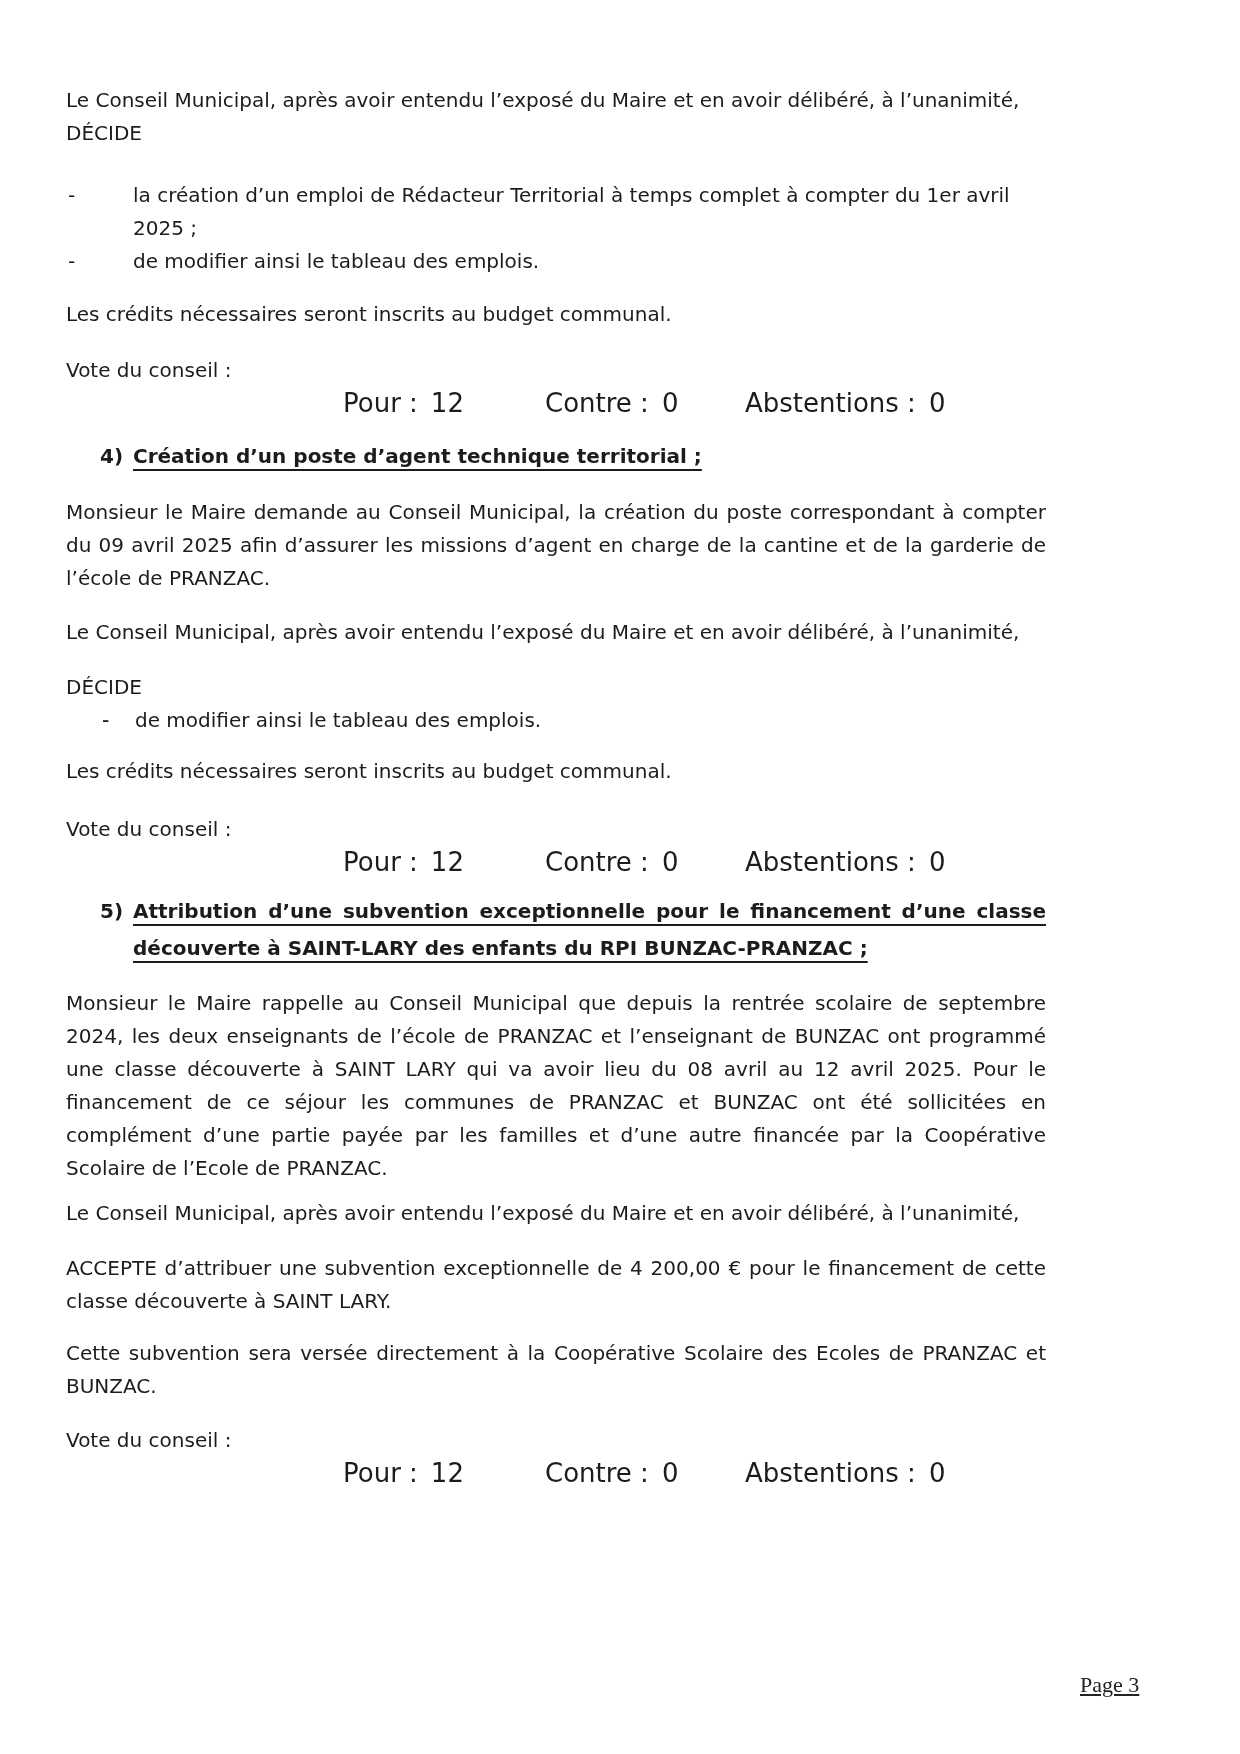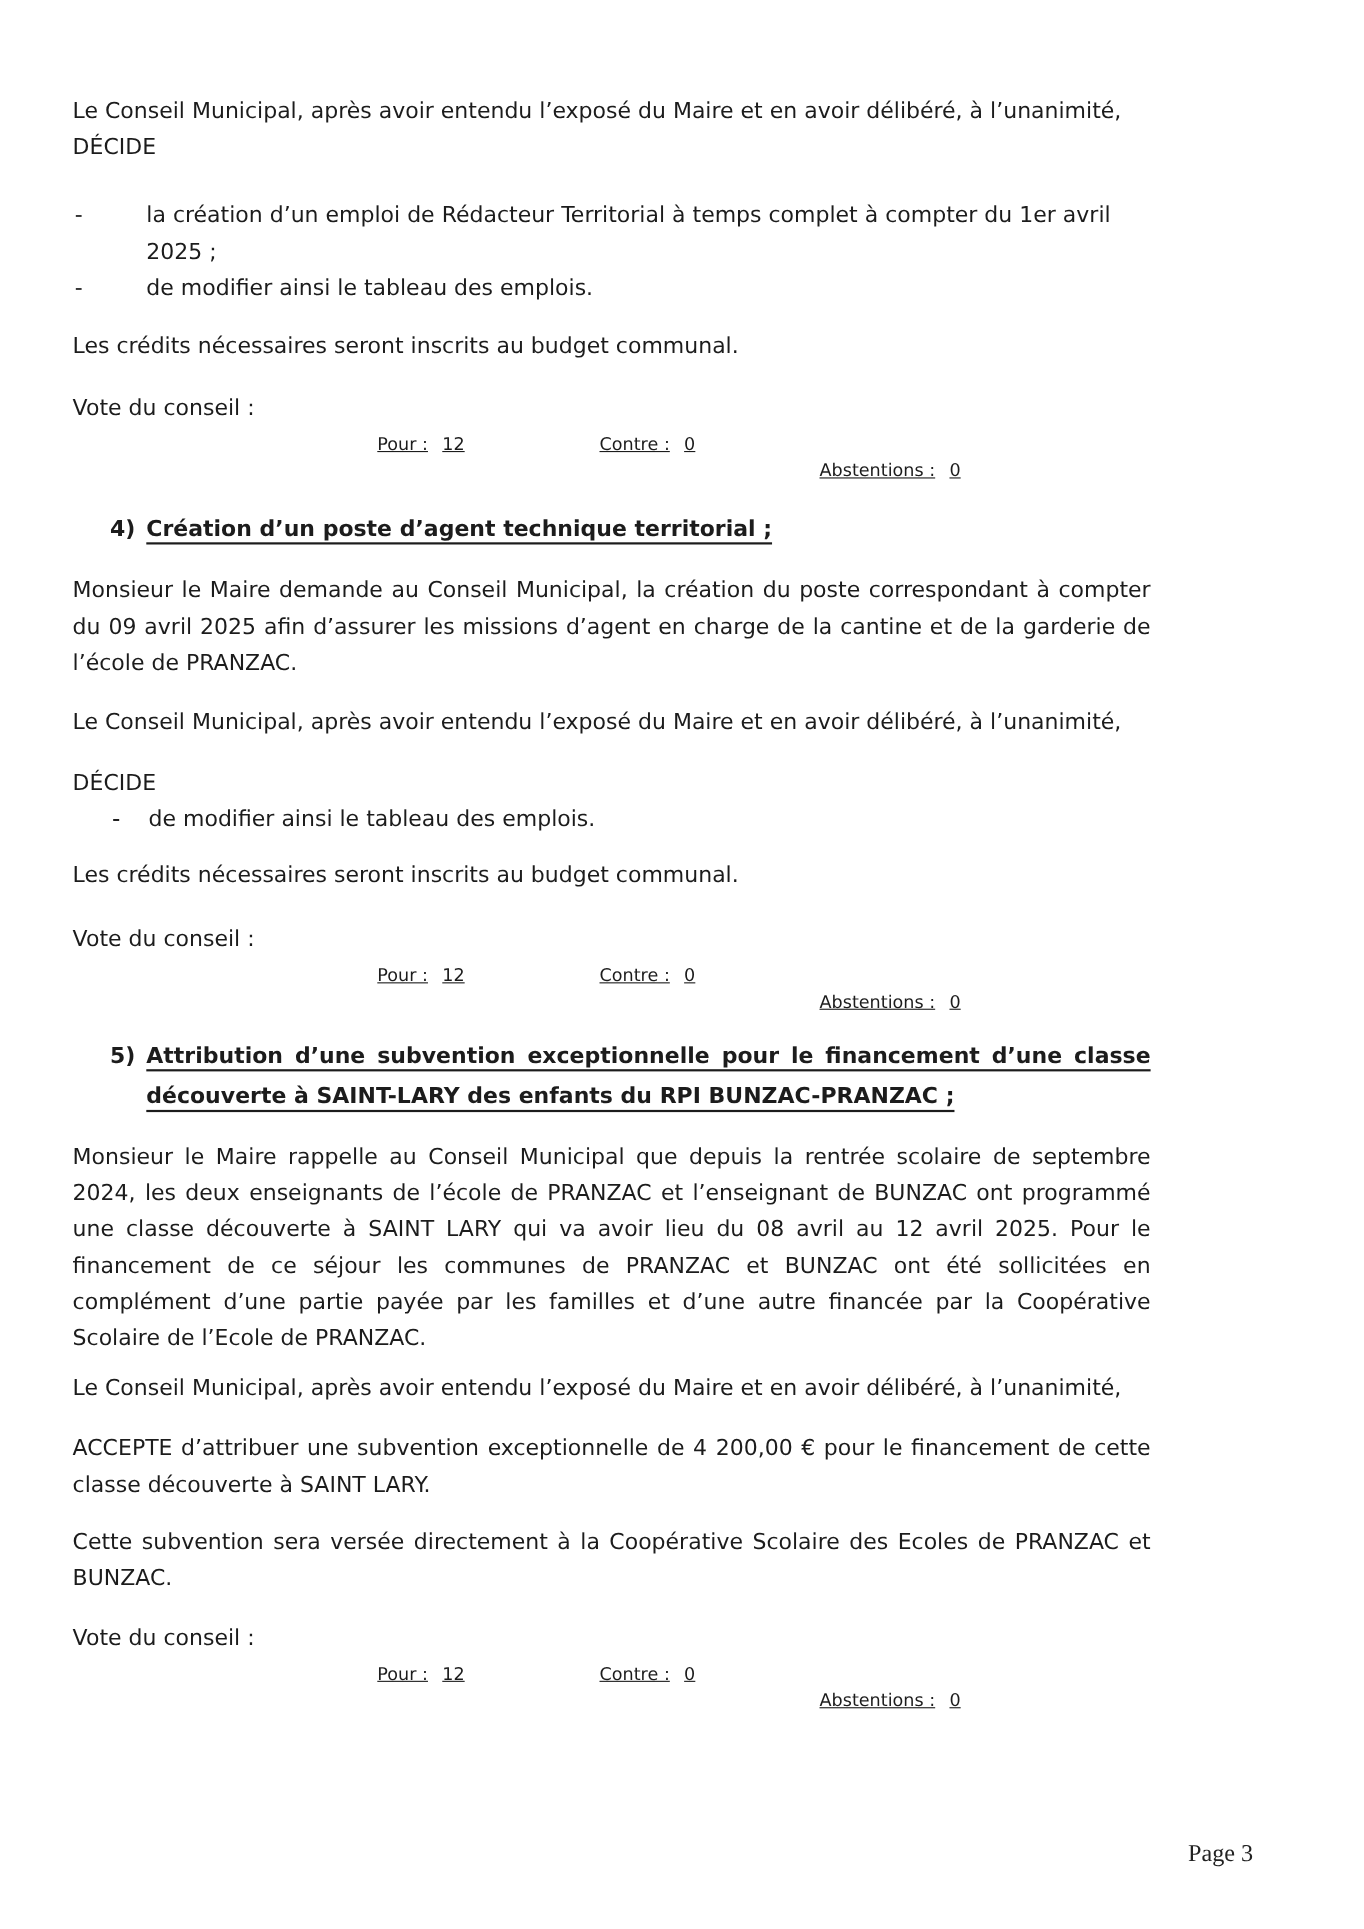--- a/index.html
+++ b/index.html
@@ -34,28 +34,27 @@
   }
   .bullet .dash{
     position:absolute;left:2px;top:0;
   }
   
   .bullet-group-indent{ margin-left:34px; }
   .bullet-group-indent .bullet{ padding-left:35px; }
 
   .vote-label{ font-size:20px; line-height:33px; margin:0; }
   .vote-row{
-    font-size:16px; line-height:33px;
+    font-size:26px; line-height:33px;
     padding-left:277px;
     display:flex;
-    text-decoration:underline;
   }
   .vote-col1{ width:202px; }
   .vote-col2{ width:200px; }
-  .vote-col3{ flex:1;margin-top:24px; }
+  .vote-col3{ flex:1; }
   .vote-val{ margin-left:13px; }
 
   .heading{
     display:flex;
     font-size:20px;
     line-height:37px;
     font-weight:bold;
     margin-left:34px;
   }
   .heading .num{ width:33px; flex:none; }
@@ -66,20 +65,21 @@
     text-underline-offset:6px;
   }
   .heading .title.justify{ text-align:justify; text-align-last:left; }
 
   .page-footer{
     position:absolute;
     left:1080px; top:1672px;
     font-family:"Liberation Serif",serif;
     font-size:22px;
     color:#222;
+    text-decoration:underline;
   }
 </style>
 </head>
 <body>
 
 <div class="page">
 
   <p class="para">Le Conseil Municipal, après avoir entendu l’exposé du Maire et en avoir délibéré, à l’unanimité,</p>
   <p class="para mb-lg">DÉCIDE</p>
 

